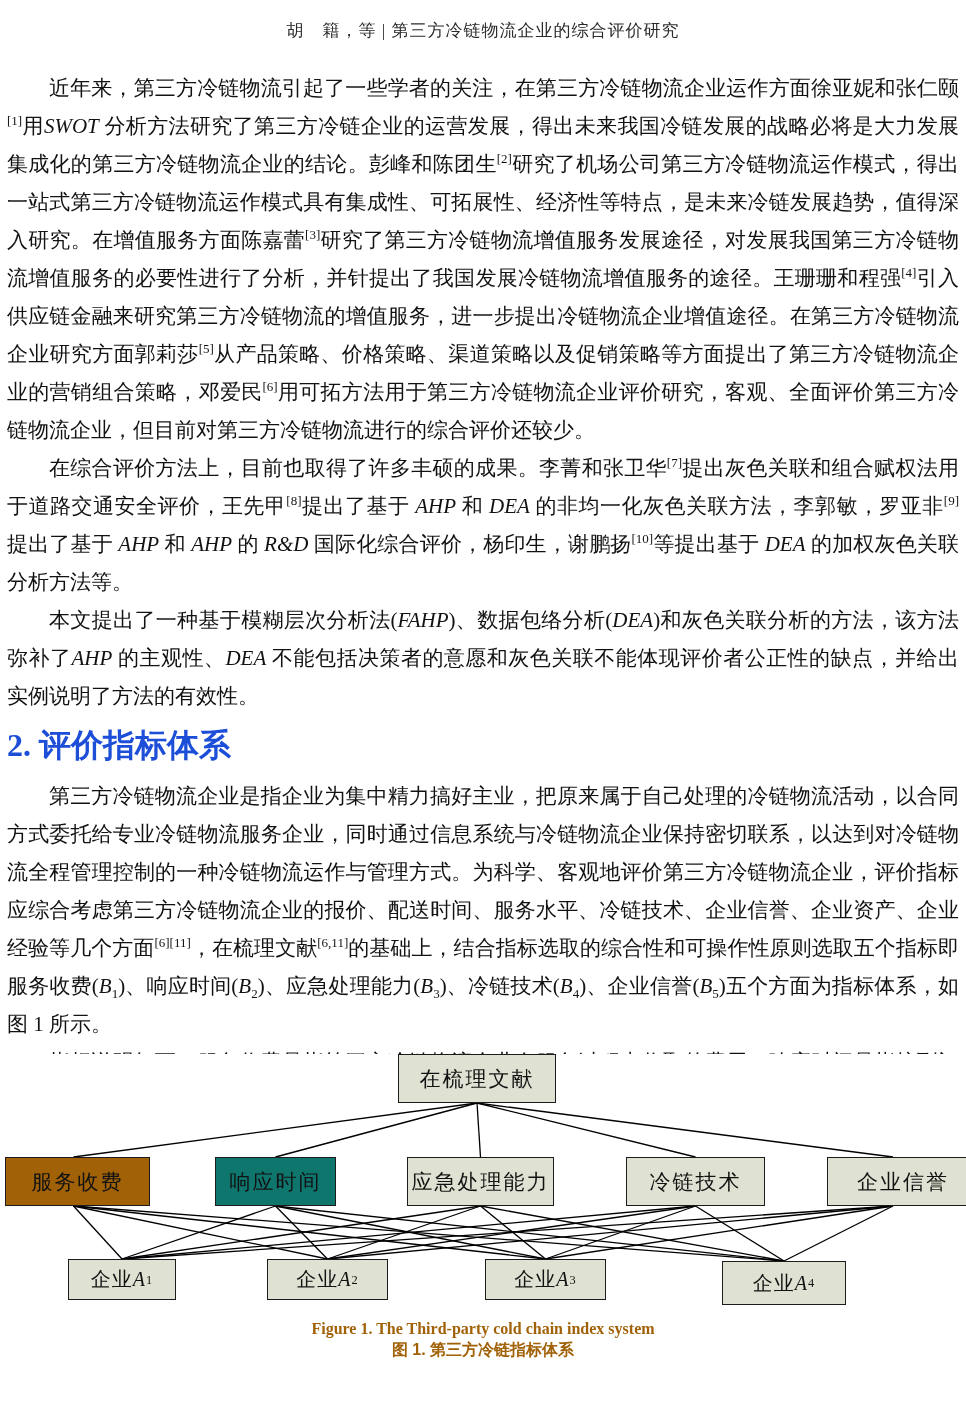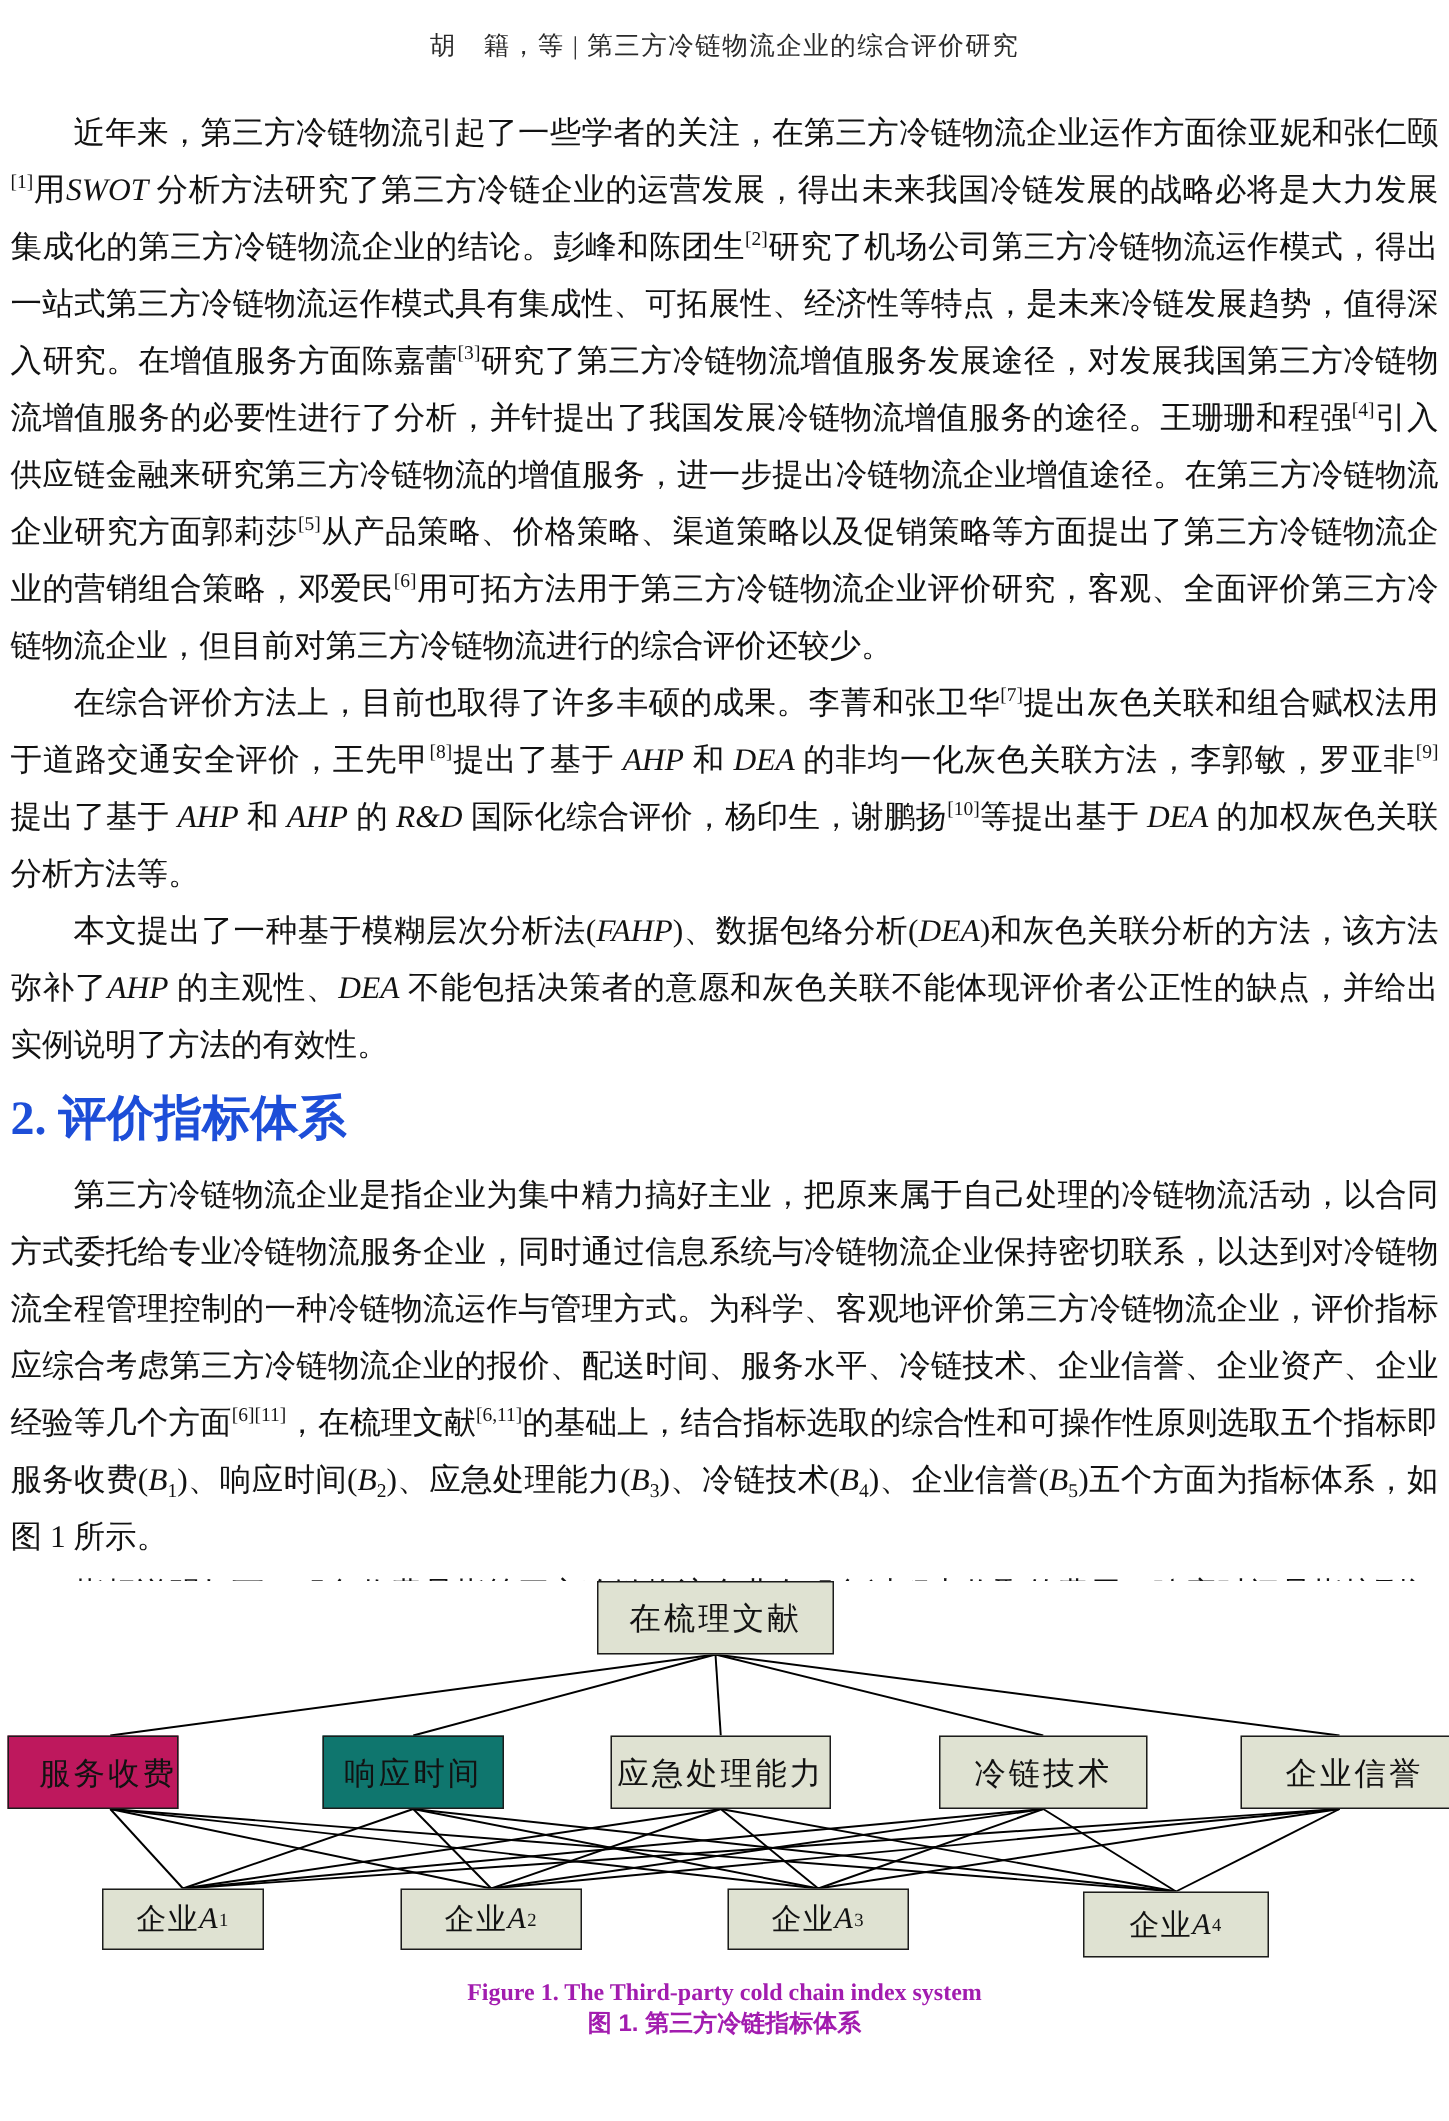--- a/index.html
+++ b/index.html
@@ -51,21 +51,21 @@
     border:1px solid #1c1c1c;
     box-sizing:border-box;
     display:flex;align-items:center;justify-content:center;
     font-size:21px;
     letter-spacing:2px;
     white-space:nowrap;
   }
   .node-alt{font-size:20px;letter-spacing:1px;}
   .captions{
     position:absolute;top:1318px;left:0;width:966px;
-    text-align:center;font-weight:bold;color:#a21caf;
+    text-align:center;font-weight:bold;color:#a16207;
   }
   .caption-en{font-size:16px;line-height:21px;font-family:"Liberation Serif","DejaVu Serif",serif;}
   .caption-zh{font-size:16px;line-height:22px;font-family:"Liberation Sans","DejaVu Sans",sans-serif;}
   .page-footer{
     position:absolute;top:1432px;left:7px;right:7px;
     display:flex;justify-content:space-between;
     font-size:19px;color:#111;
   }
 </style>
 </head>
@@ -113,21 +113,21 @@
         <line x1="695.5" y1="161" x2="545.5" y2="214" stroke="#000000" stroke-width="1.3"></line>
         <line x1="695.5" y1="161" x2="784" y2="216" stroke="#000000" stroke-width="1.3"></line>
         <line x1="893" y1="161" x2="122" y2="214" stroke="#000000" stroke-width="1.3"></line>
         <line x1="893" y1="161" x2="327.5" y2="214" stroke="#000000" stroke-width="1.3"></line>
         <line x1="893" y1="161" x2="545.5" y2="214" stroke="#000000" stroke-width="1.3"></line>
         <line x1="893" y1="161" x2="784" y2="216" stroke="#000000" stroke-width="1.3"></line>
       </svg>
     <div class="node" style="left: 398px; top: 9px; width: 158px; height: 49px; background: rgb(223, 226, 210); border-color: rgb(28, 28, 28);">
         <span>在梳理文献</span>
       </div>
-    <div class="node" style="left: 5px; top: 112px; width: 114px; height: 49px; background: #be185d; border-color: rgb(28, 28, 28); justify-content: flex-end;">
+    <div class="node" style="left: 5px; top: 112px; width: 145px; height: 49px; background: #a16207; border-color: rgb(28, 28, 28);">
         <span>服务收费</span>
       </div>
     <div class="node" style="left: 215px; top: 112px; width: 121px; height: 49px; background: #0f766e; border-color: rgb(28, 28, 28);">
         <span>响应时间</span>
       </div>
     <div class="node" style="left: 407px; top: 112px; width: 147px; height: 49px; background: rgb(223, 226, 210); border-color: rgb(28, 28, 28);">
         <span>应急处理能力</span>
       </div>
     <div class="node" style="left: 626px; top: 112px; width: 139px; height: 49px; background: rgb(223, 226, 210); border-color: rgb(28, 28, 28);">
         <span>冷链技术</span>

